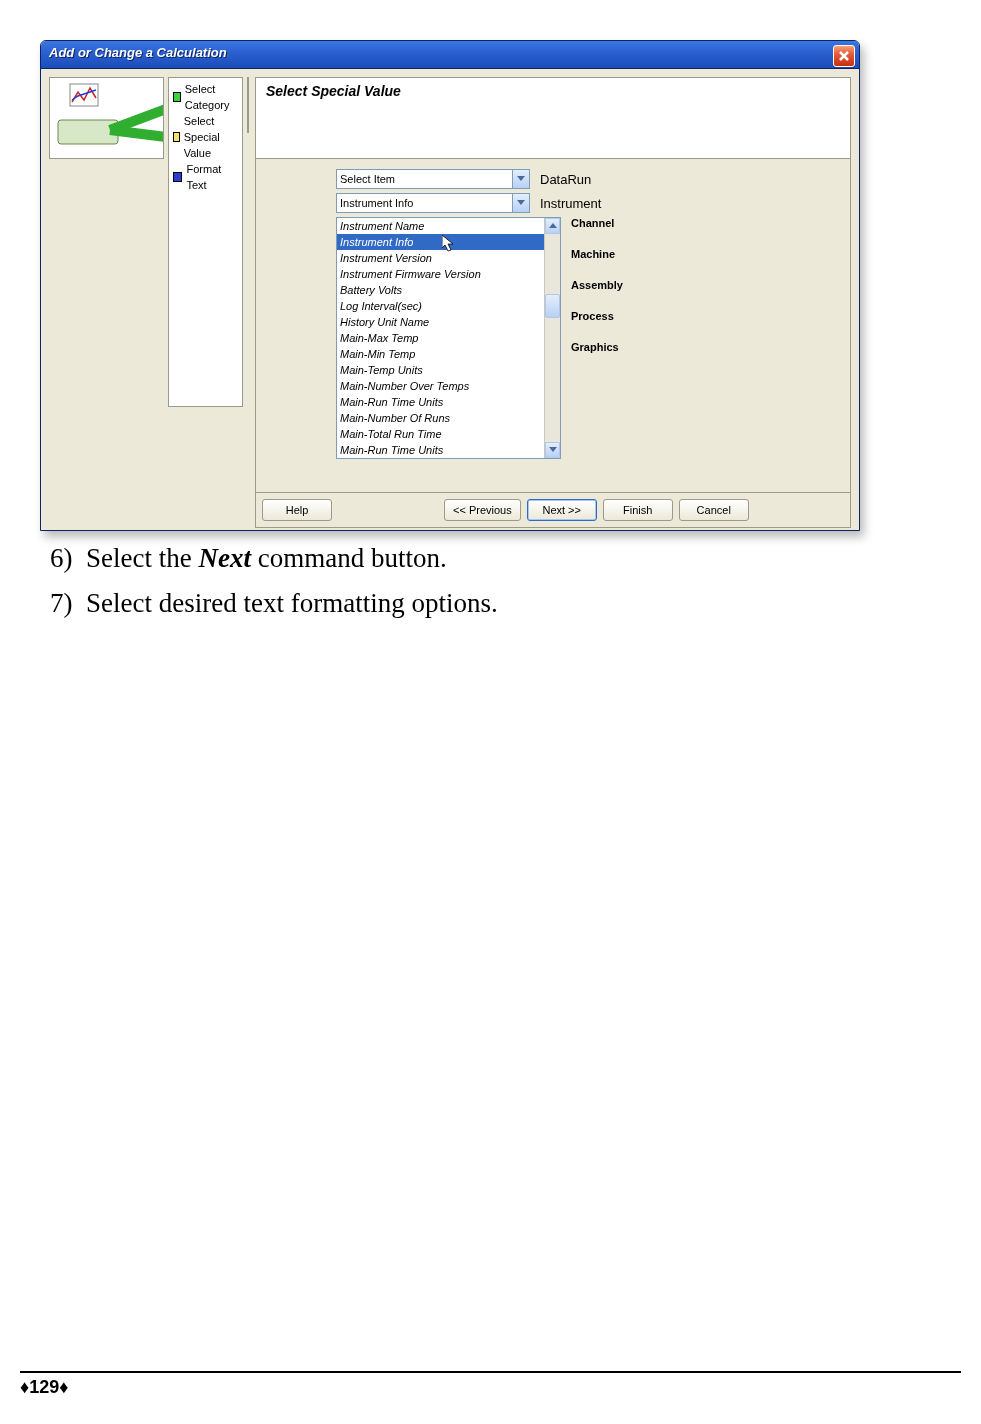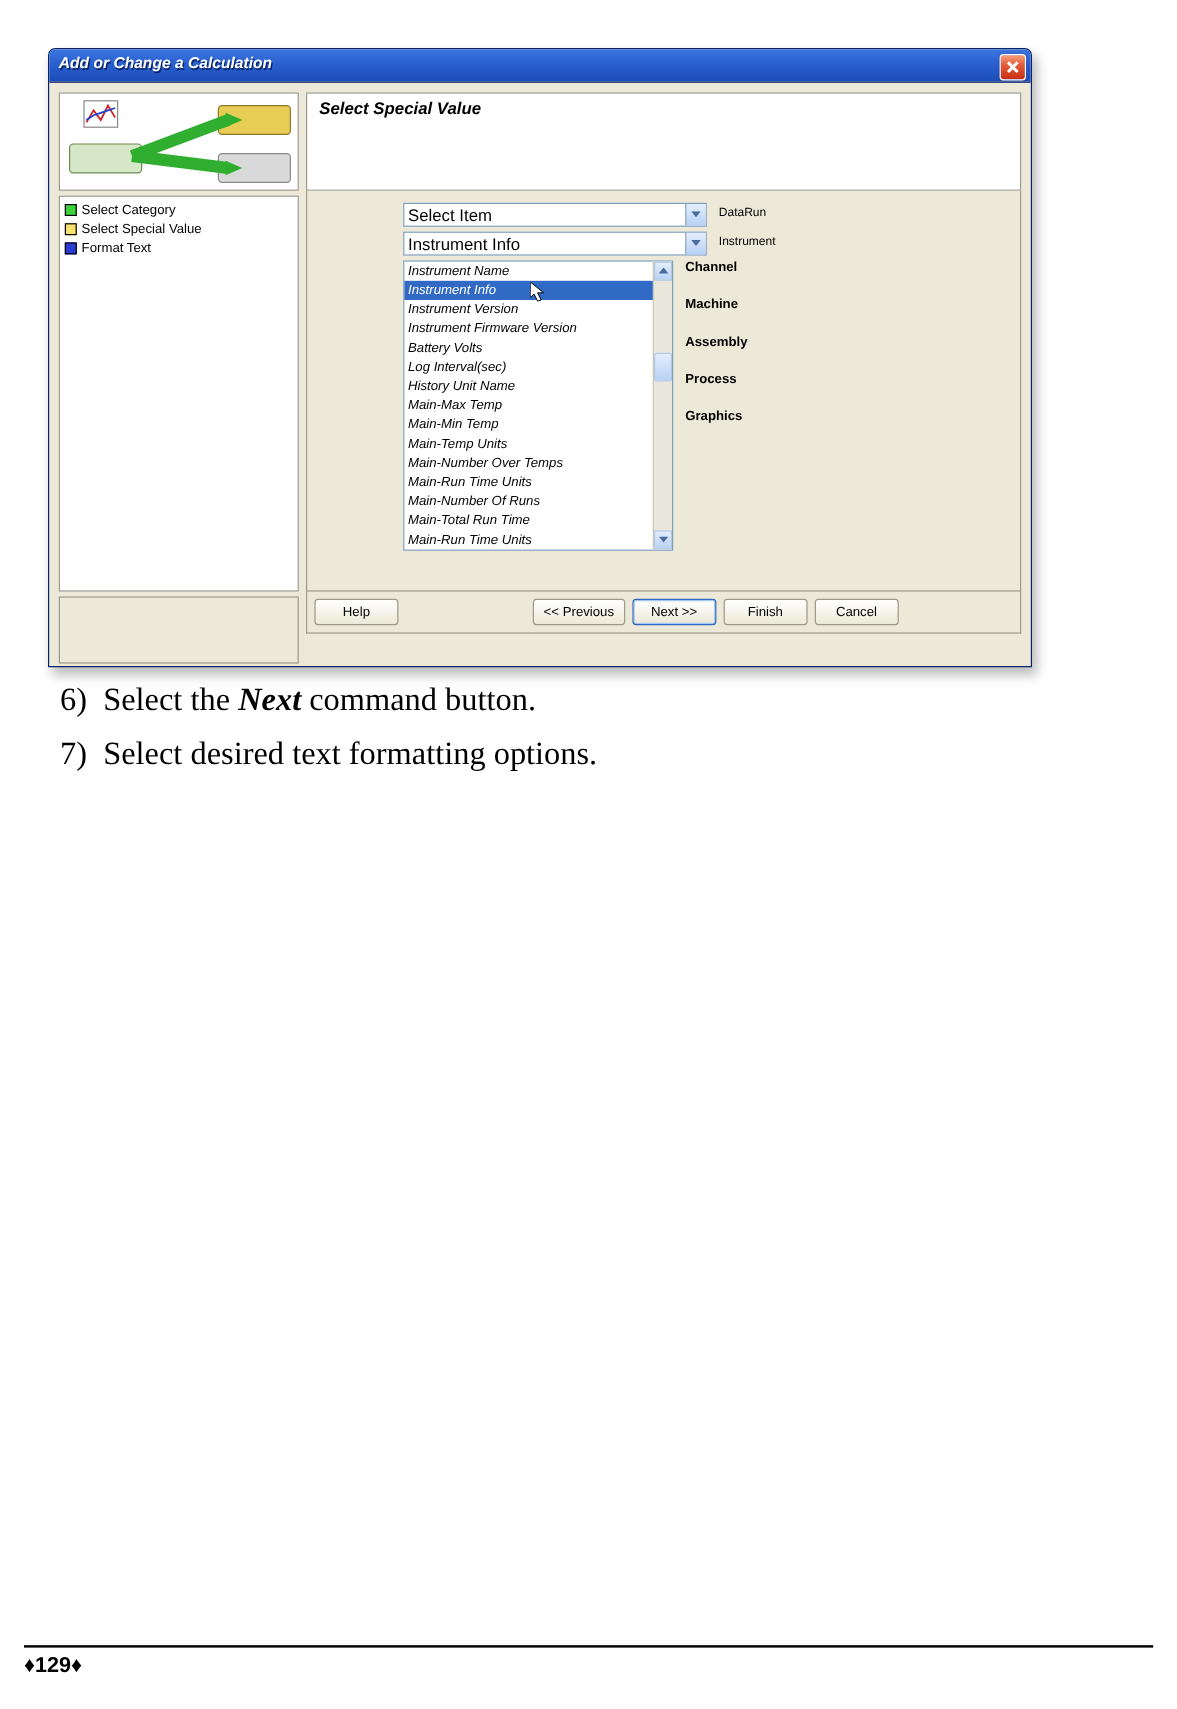--- a/index.html
+++ b/index.html
@@ -43,34 +43,34 @@
     border-radius: 3px;
     display: flex; align-items: center; justify-content: center;
     box-shadow: 0 0 2px #80231044;
   }
   .close-x { stroke: #fff; stroke-width: 2.5; }
   .dialog-body {
     display: flex;
     padding: 8px 8px 2px 8px;
     gap: 6px;
   }
-  .left-col { width: 200px; display: flex; flex-direction: column; gap: 4px; }
+  .left-col { width: 200px; display: flex; flex-direction: row; gap: 4px; }
   .illus { height: 82px; background: #fff; border: 1px solid #9c9a8c; position: relative; overflow: hidden; }
   .steps-box { background: #fff; border: 1px solid #9c9a8c; height: 330px; padding: 3px 4px; font-size: 11px; line-height: 16px; }
   .step-row { display: flex; align-items: center; gap: 4px; }
   .sq { width: 10px; height: 10px; border: 1px solid #000; display: inline-block; }
   .hint-box { background: #ece9d8; border: 1px solid #9c9a8c; height: 56px; }
   .right-col { flex: 1; display: flex; flex-direction: column; }
   .heading-box { background: #fff; border: 1px solid #9c9a8c; height: 82px; padding: 4px 10px; }
   .heading-box span { font-weight: bold; font-size: 14px; font-style: italic; }
   .form-area { border: 1px solid #9c9a8c; border-top: none; background: #ece9d8; padding: 10px 10px 8px 80px; height: 334px; position: relative; }
   .form-row { display: flex; align-items: flex-start; gap: 10px; margin-bottom: 4px; }
-  .combo { width: 253px; height: 20px; background: #fff; border: 1px solid #7f9db9; display: flex; align-items: center; font-size: 14px; padding-left: 3px; position: relative; }
+  .combo { width: 194px; height: 20px; background: #fff; border: 1px solid #7f9db9; display: flex; align-items: center; font-size: 11px; padding-left: 3px; position: relative; }
   .combo-arrow { position: absolute; right: 0; top: 0; width: 17px; height: 18px; background: linear-gradient(to bottom,#e4eefc,#b7d1f5); border-left: 1px solid #7f9db9; display:flex;align-items:center;justify-content:center;}
-  .row-label { font-size: 10px; padding-top: 3px; }
+  .row-label { font-size: 13px; padding-top: 3px; }
   .listbox-wrap { display: flex; gap: 10px; }
   .listbox { width: 225px; height: 242px; background: #fff; border: 1px solid #7f9db9; display: flex; font-size: 11px; }
   .listbox-items { flex: 1; padding: 0; }
   .li-item { padding: 0 3px; line-height: 16px; white-space: nowrap; font-style: italic; }
   .li-sel { background: #316ac5; color: #fff; position: relative; }
   .scroll-v { width: 16px; background: #e9e7db; border-left: 1px solid #cbc7b8; display:flex; flex-direction:column; }
   .sbtn { height: 16px; background: linear-gradient(to bottom,#e4eefc,#b7d1f5); border: 1px solid #b3c8e8; display:flex;align-items:center;justify-content:center;}
   .strk { flex:1; position:relative; }
   .thumb { position:absolute; top:60px; left:0; right:0; height:24px; background: linear-gradient(to bottom,#e4eefc,#b7d1f5); border:1px solid #b3c8e8; border-radius:2px;}
   .side-labels { display:flex; flex-direction:column; gap: 19px; font-size:11px;font-weight:bold; }

